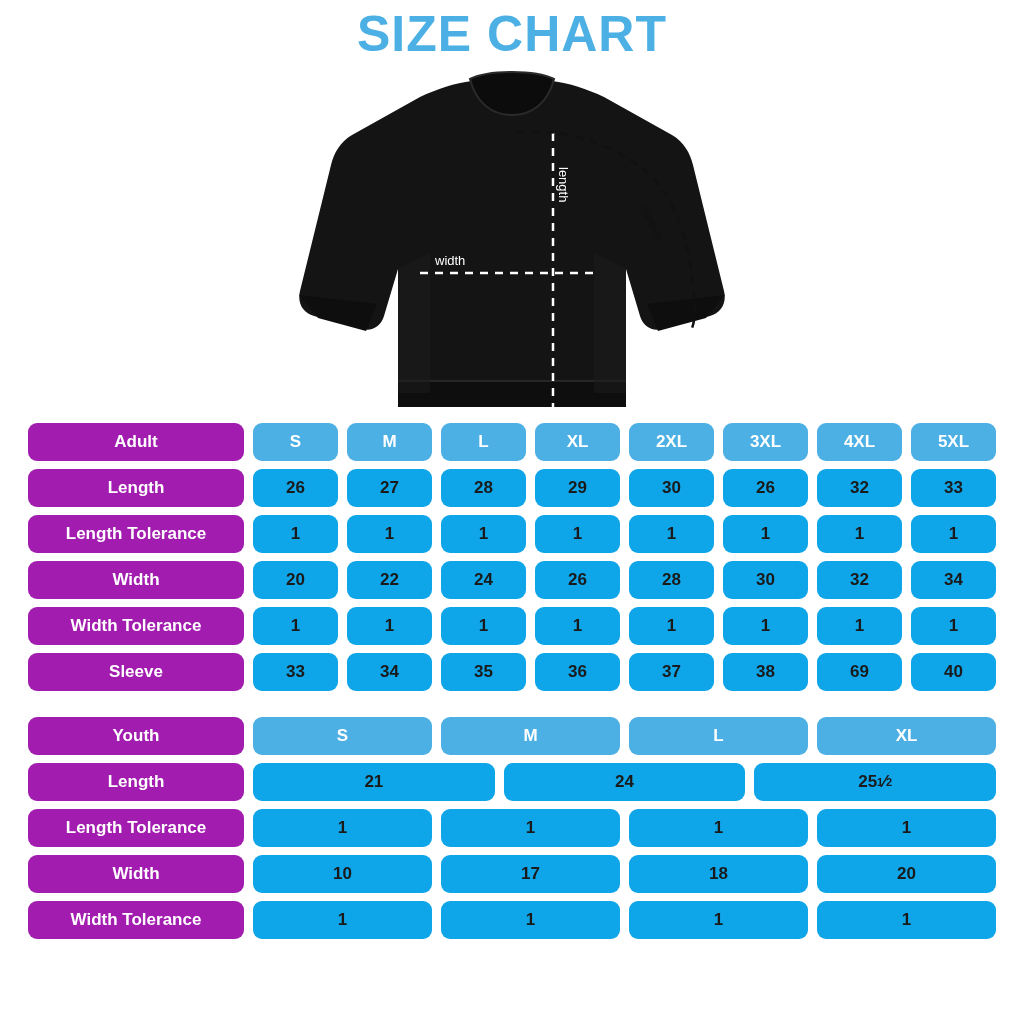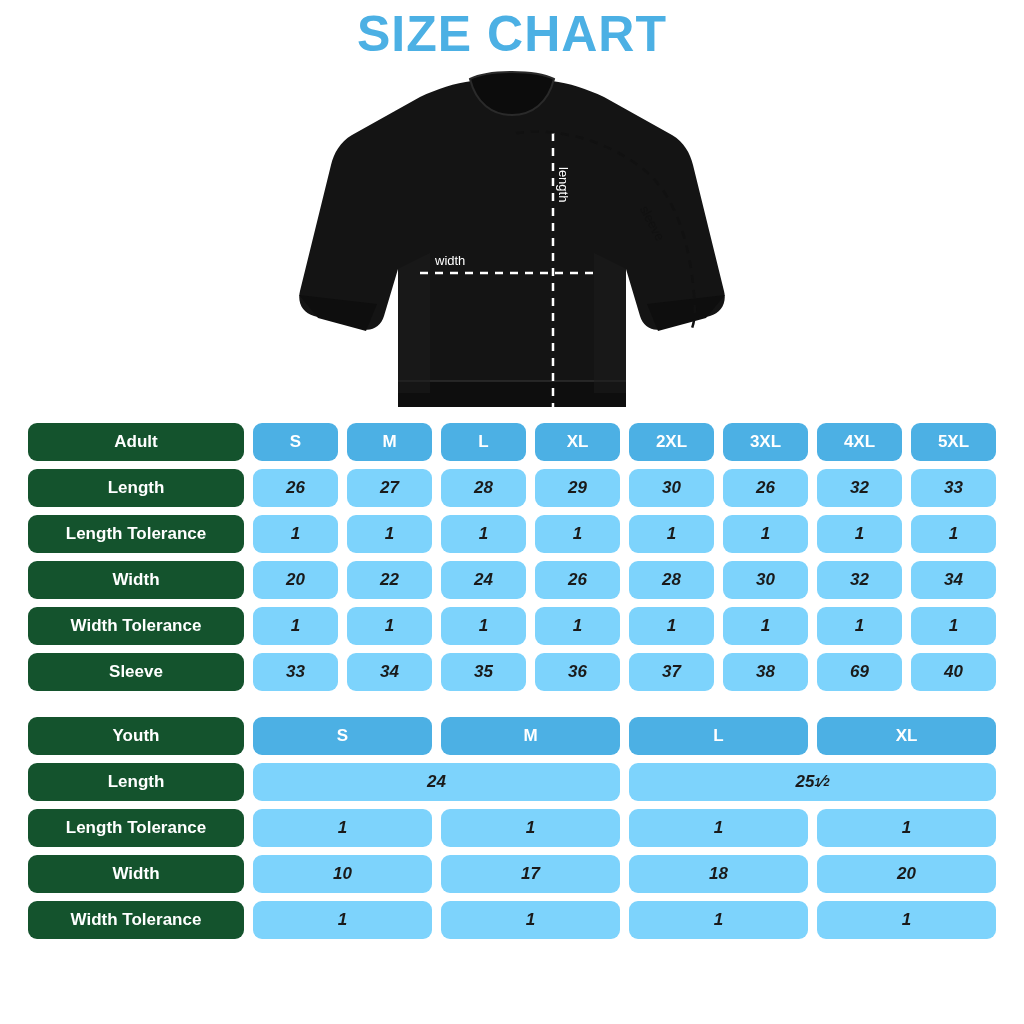--- a/index.html
+++ b/index.html
@@ -86,34 +86,33 @@
     align-items: center;
     justify-content: center;
     font-weight: bold;
     font-size: 17px;
     height: 38px;
     box-sizing: border-box;
   }
   .label-cell {
     width: 216px;
     flex: 0 0 216px;
-    background: #14532d;
+    background: #a21caf;
     color: #ffffff;
     font-size: 17px;
   }
   .head-cell {
     background: #4cb0e4;
     color: #ffffff;
     flex: 1 1 0;
   }
   .data-cell {
-    background: #7dd3fc;
+    background: #0ea5e9;
     color: #1a1a1a;
     flex: 1 1 0;
-    font-style: italic;
   }
   .spacer {
     height: 18px;
   }
   sup.frac {
     font-size: 11px;
     vertical-align: super;
   }
   sub.frac {
     font-size: 11px;
@@ -262,20 +261,21 @@
     <div class="row">
       <div class="cell label-cell">Youth</div>
       <div class="cell head-cell">S</div>
       <div class="cell head-cell">M</div>
       <div class="cell head-cell">L</div>
       <div class="cell head-cell">XL</div>
     </div>
 
     <div class="row">
       <div class="cell label-cell">Length</div>
+      <div class="cell data-cell">21</div>
       <div class="cell data-cell">24</div>
       <div class="cell data-cell">25<sup class="frac">1</sup>⁄<sub class="frac">2</sub></div>
     </div>
 
     <div class="row">
       <div class="cell label-cell">Length Tolerance</div>
       <div class="cell data-cell">1</div>
       <div class="cell data-cell">1</div>
       <div class="cell data-cell">1</div>
       <div class="cell data-cell">1</div>

